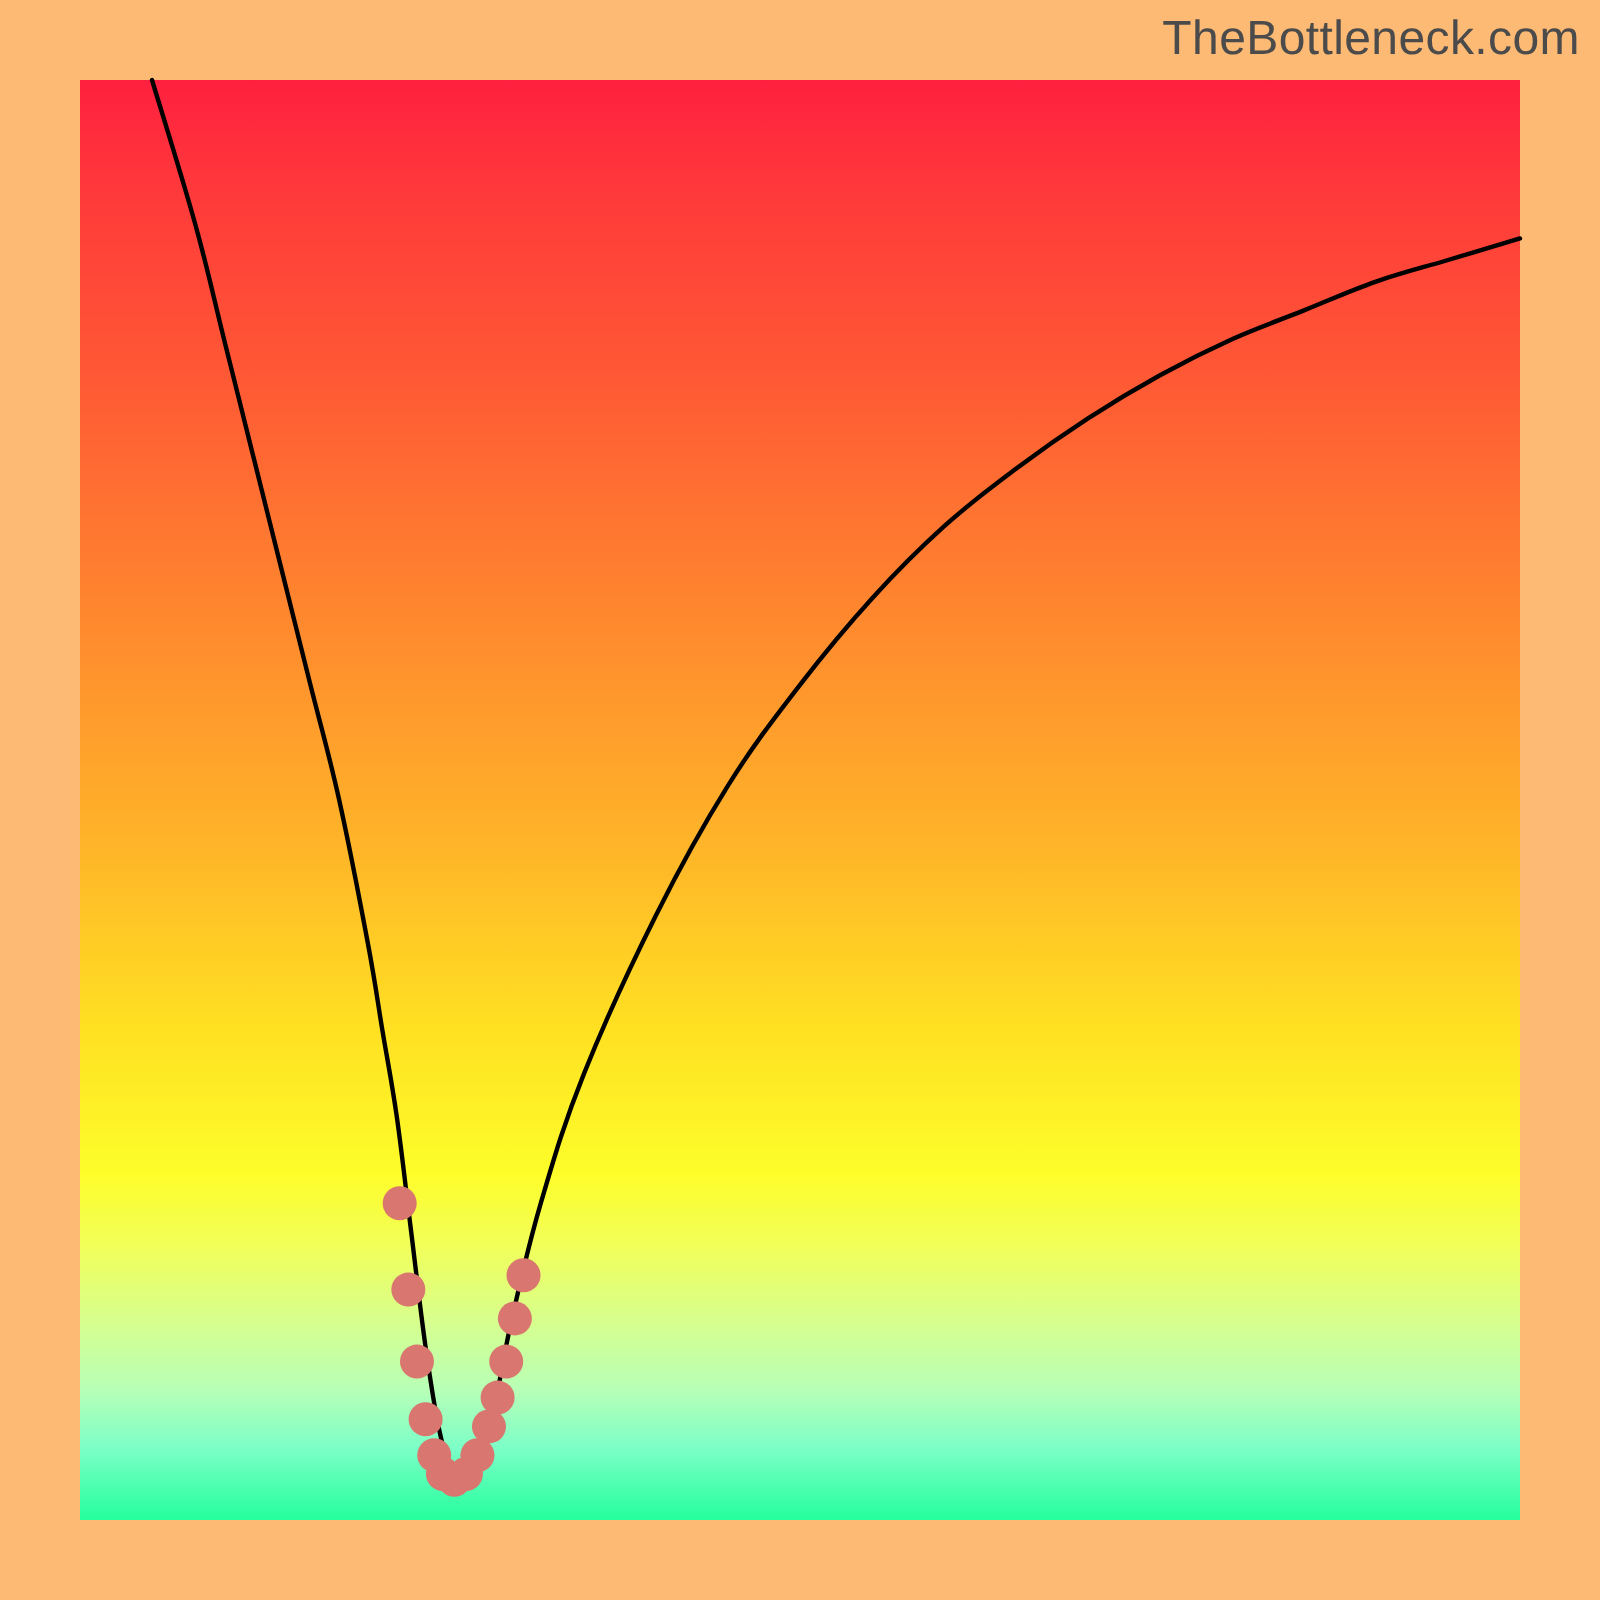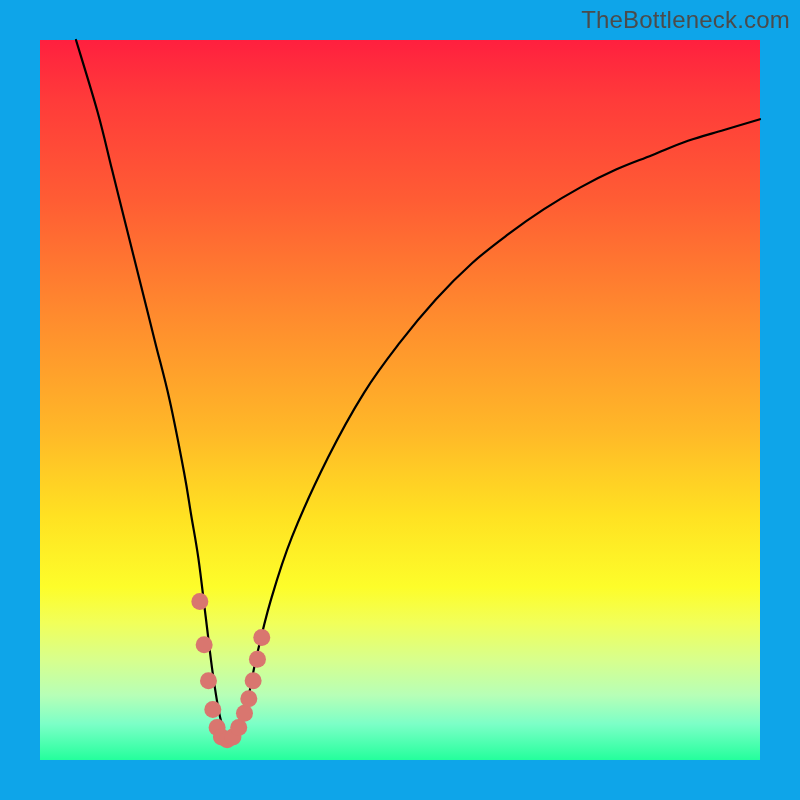--- a/index.html
+++ b/index.html
@@ -9,21 +9,21 @@
     height: 800px;
     background: #000000;
     overflow: hidden;
   }
   .frame {
     position: absolute;
     left: 0;
     top: 0;
     width: 800px;
     height: 800px;
-    background: #0ea5e9;
+    background: #fdba74;
   }
   .plot-area {
     position: absolute;
     left: 40px;
     top: 40px;
     width: 720px;
     height: 720px;
     background: linear-gradient(
       to bottom,
       #ff203f 0%,

